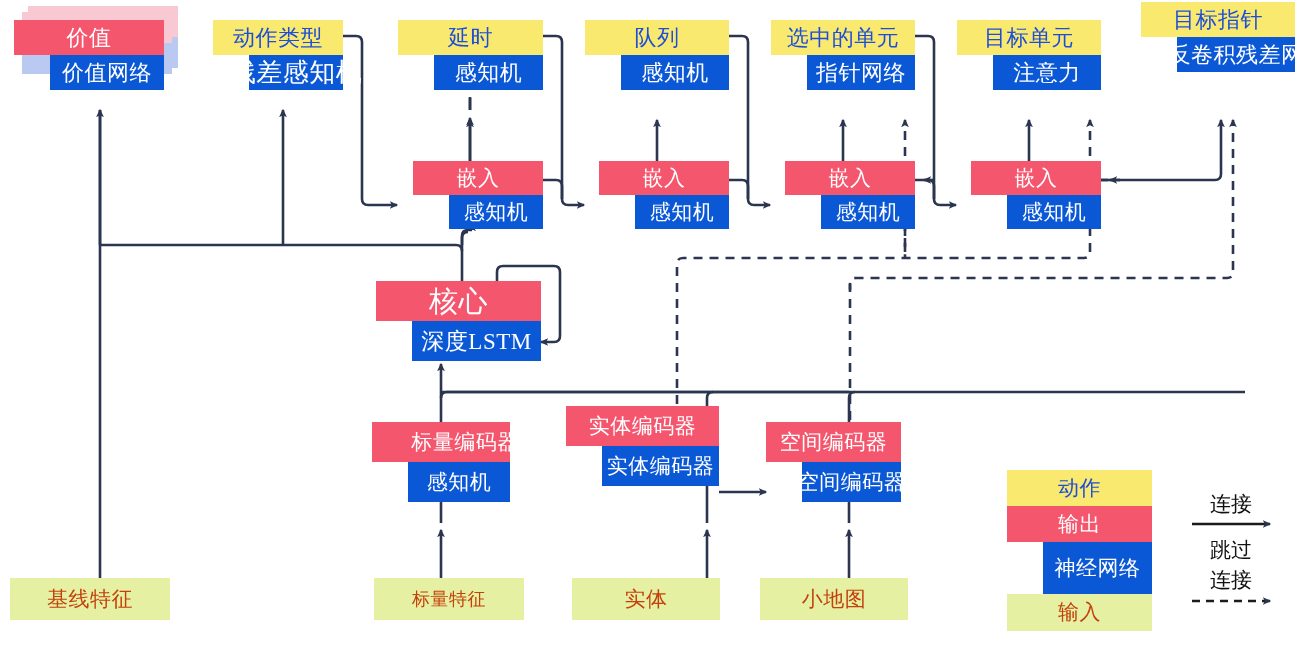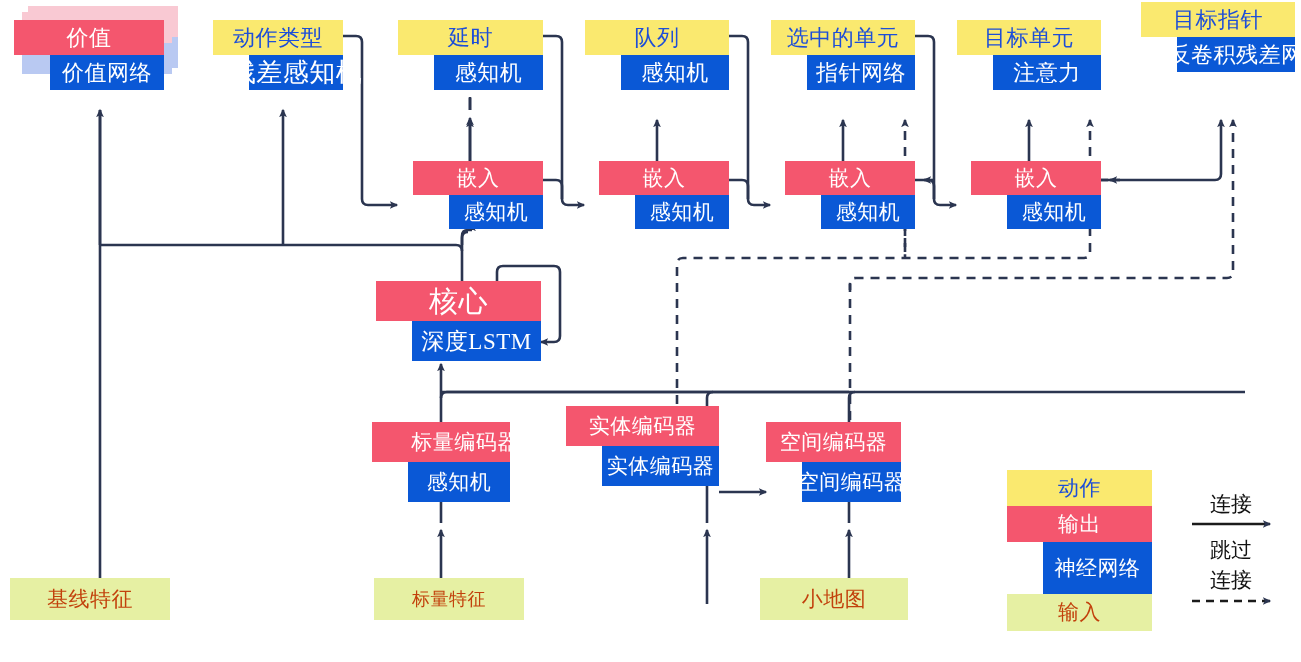--- a/index.html
+++ b/index.html
@@ -184,20 +184,21 @@
     <div class="cell c-output" style="height:40px;font-size:21px;">实体编码器</div>
     <div class="cell c-net" style="height:40px;font-size:21px;">实体编码器</div>
   </div>
   <div class="node" style="left:766px;top:422px;width:135px;height:80px;">
     <div class="cell c-output" style="height:40px;font-size:21px;">空间编码器</div>
     <div class="cell c-net" style="height:40px;font-size:21px;">空间编码器</div>
   </div>
 
   <div class="node cell c-input" style="left:10px;top:578px;width:160px;height:42px;font-size:21px;">基线特征</div>
   <div class="node cell c-input" style="left:374px;top:578px;width:150px;height:42px;font-size:18px;">标量特征</div>
+  <div class="node cell c-input" style="left:572px;top:578px;width:148px;height:42px;font-size:21px;">实体</div>
   <div class="node cell c-input" style="left:760px;top:578px;width:148px;height:42px;font-size:21px;">小地图</div>
 
   <div class="legend" style="left:1007px;top:470px;width:145px;height:145px;">
     <div class="cell c-action" style="height:36px;font-size:21px;">动作</div>
     <div class="cell c-output" style="height:36px;font-size:21px;">输出</div>
     <div class="cell c-net" style="height:52px;font-size:21px;">神经网络</div>
     <div class="cell c-input" style="height:37px;font-size:21px;">输入</div>
   </div>
 
   <div class="legtext" style="left:1186px;top:490px;width:90px;font-size:21px;">连接</div>

